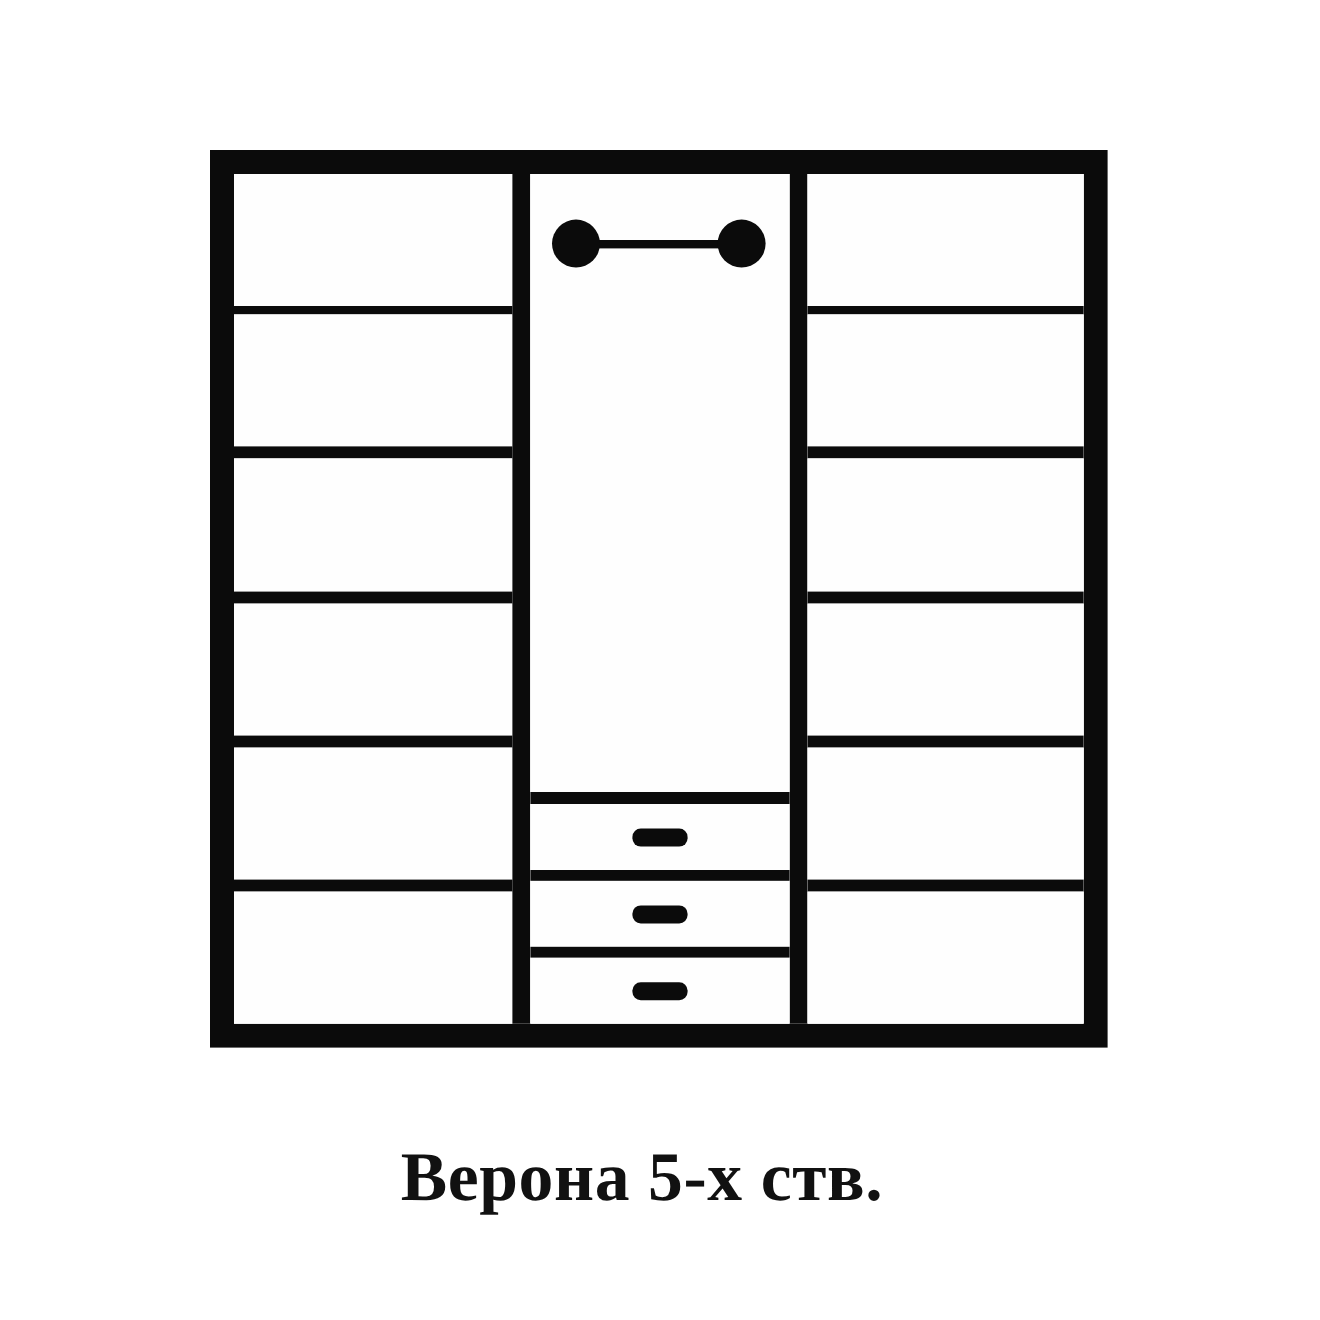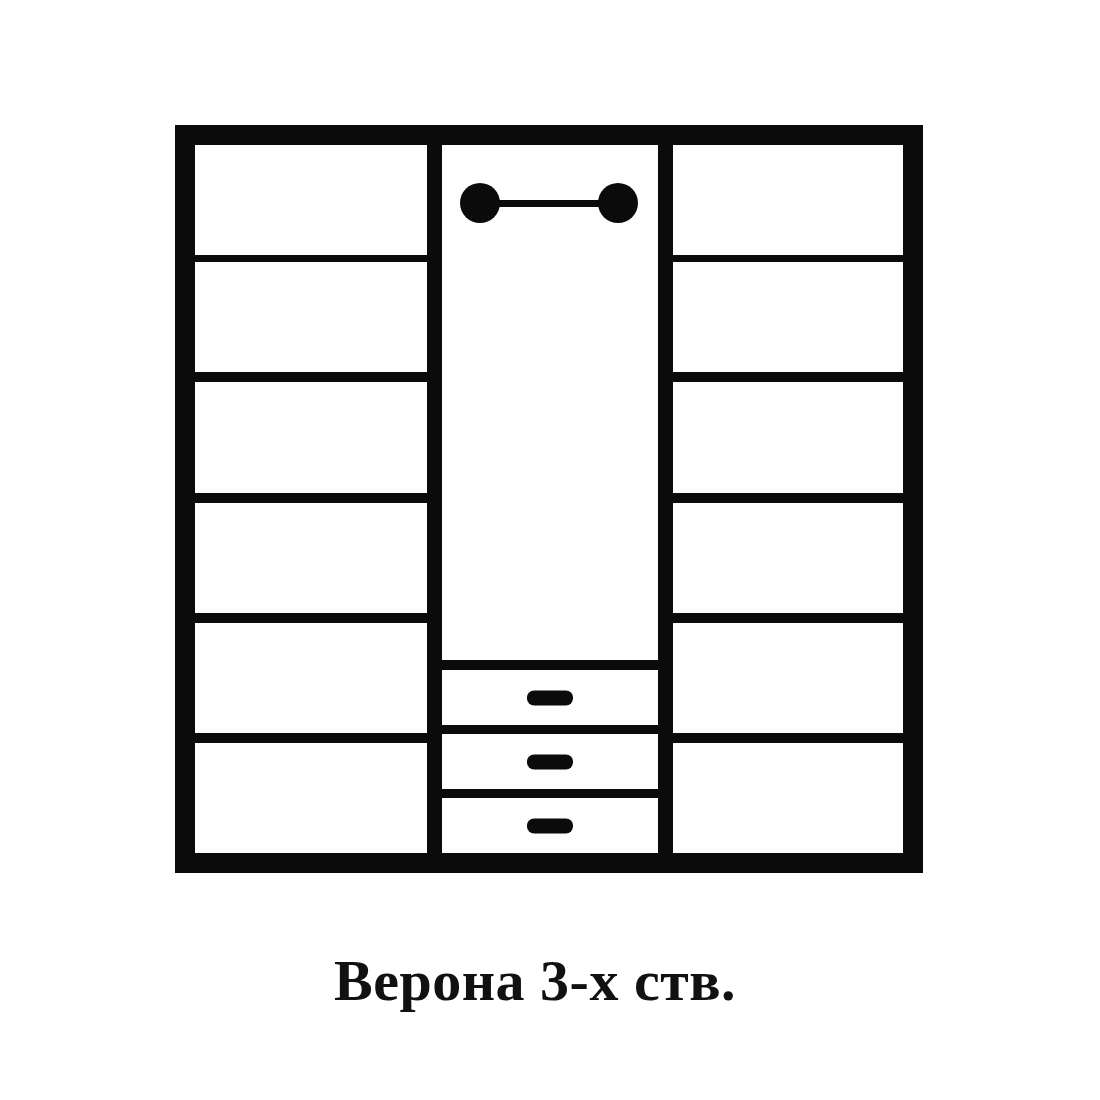--- a/index.html
+++ b/index.html
@@ -175,15 +175,15 @@
       <div class="shelf-line"></div>
       <div class="shelf-cell"></div>
       <div class="shelf-line"></div>
       <div class="shelf-cell"></div>
       <div class="shelf-line"></div>
       <div class="shelf-cell"></div>
     </div>
 
   </div>
 
-  <div class="caption">Верона 3-х ств.</div>
+  <div class="caption">Верона 5-х ств.</div>
 
 </div>
 
 </body></html>

